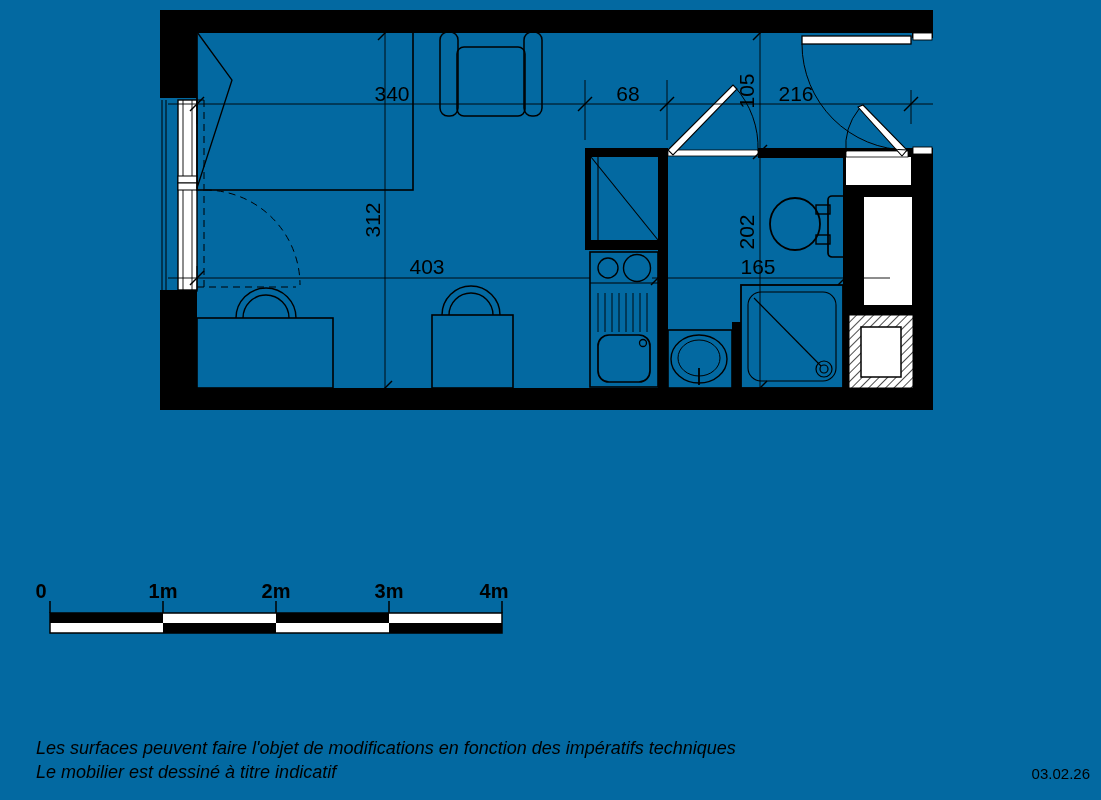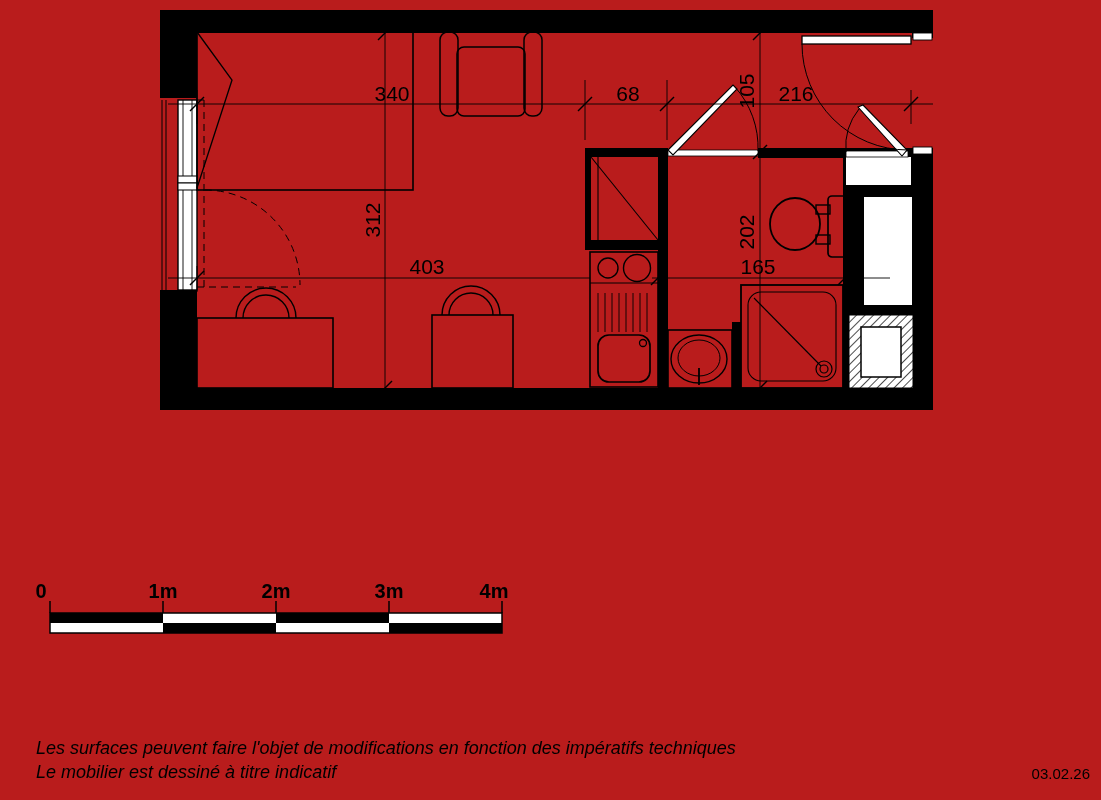--- a/index.html
+++ b/index.html
@@ -1,16 +1,16 @@
 <!DOCTYPE html>
 <html><head>
 <meta charset="utf-8">
 <style>
   html,body{margin:0;padding:0;background:#ffffff;}
-  .page{position:relative;width:1101px;height:800px;background:#b91c1c;overflow:hidden;
+  .page{position:relative;width:1101px;height:800px;background:#0369a1;overflow:hidden;
         font-family:"Liberation Sans",sans-serif;}
   svg{position:absolute;left:0;top:0;}
   .dim-label{font-family:"Liberation Sans",sans-serif;font-size:21px;fill:#000;}
   .scale-label{font-family:"Liberation Sans",sans-serif;font-size:20px;font-weight:bold;fill:#000;}
   .note{font-family:"Liberation Sans",sans-serif;font-size:18px;font-style:italic;fill:#000;}
   .date{font-family:"Liberation Sans",sans-serif;font-size:15px;fill:#000;}
   .ln{stroke:#000;fill:none;}
   .thin{stroke-width:1;}
   .med{stroke-width:1.6;}
   .dash{stroke-dasharray:7 5;}

